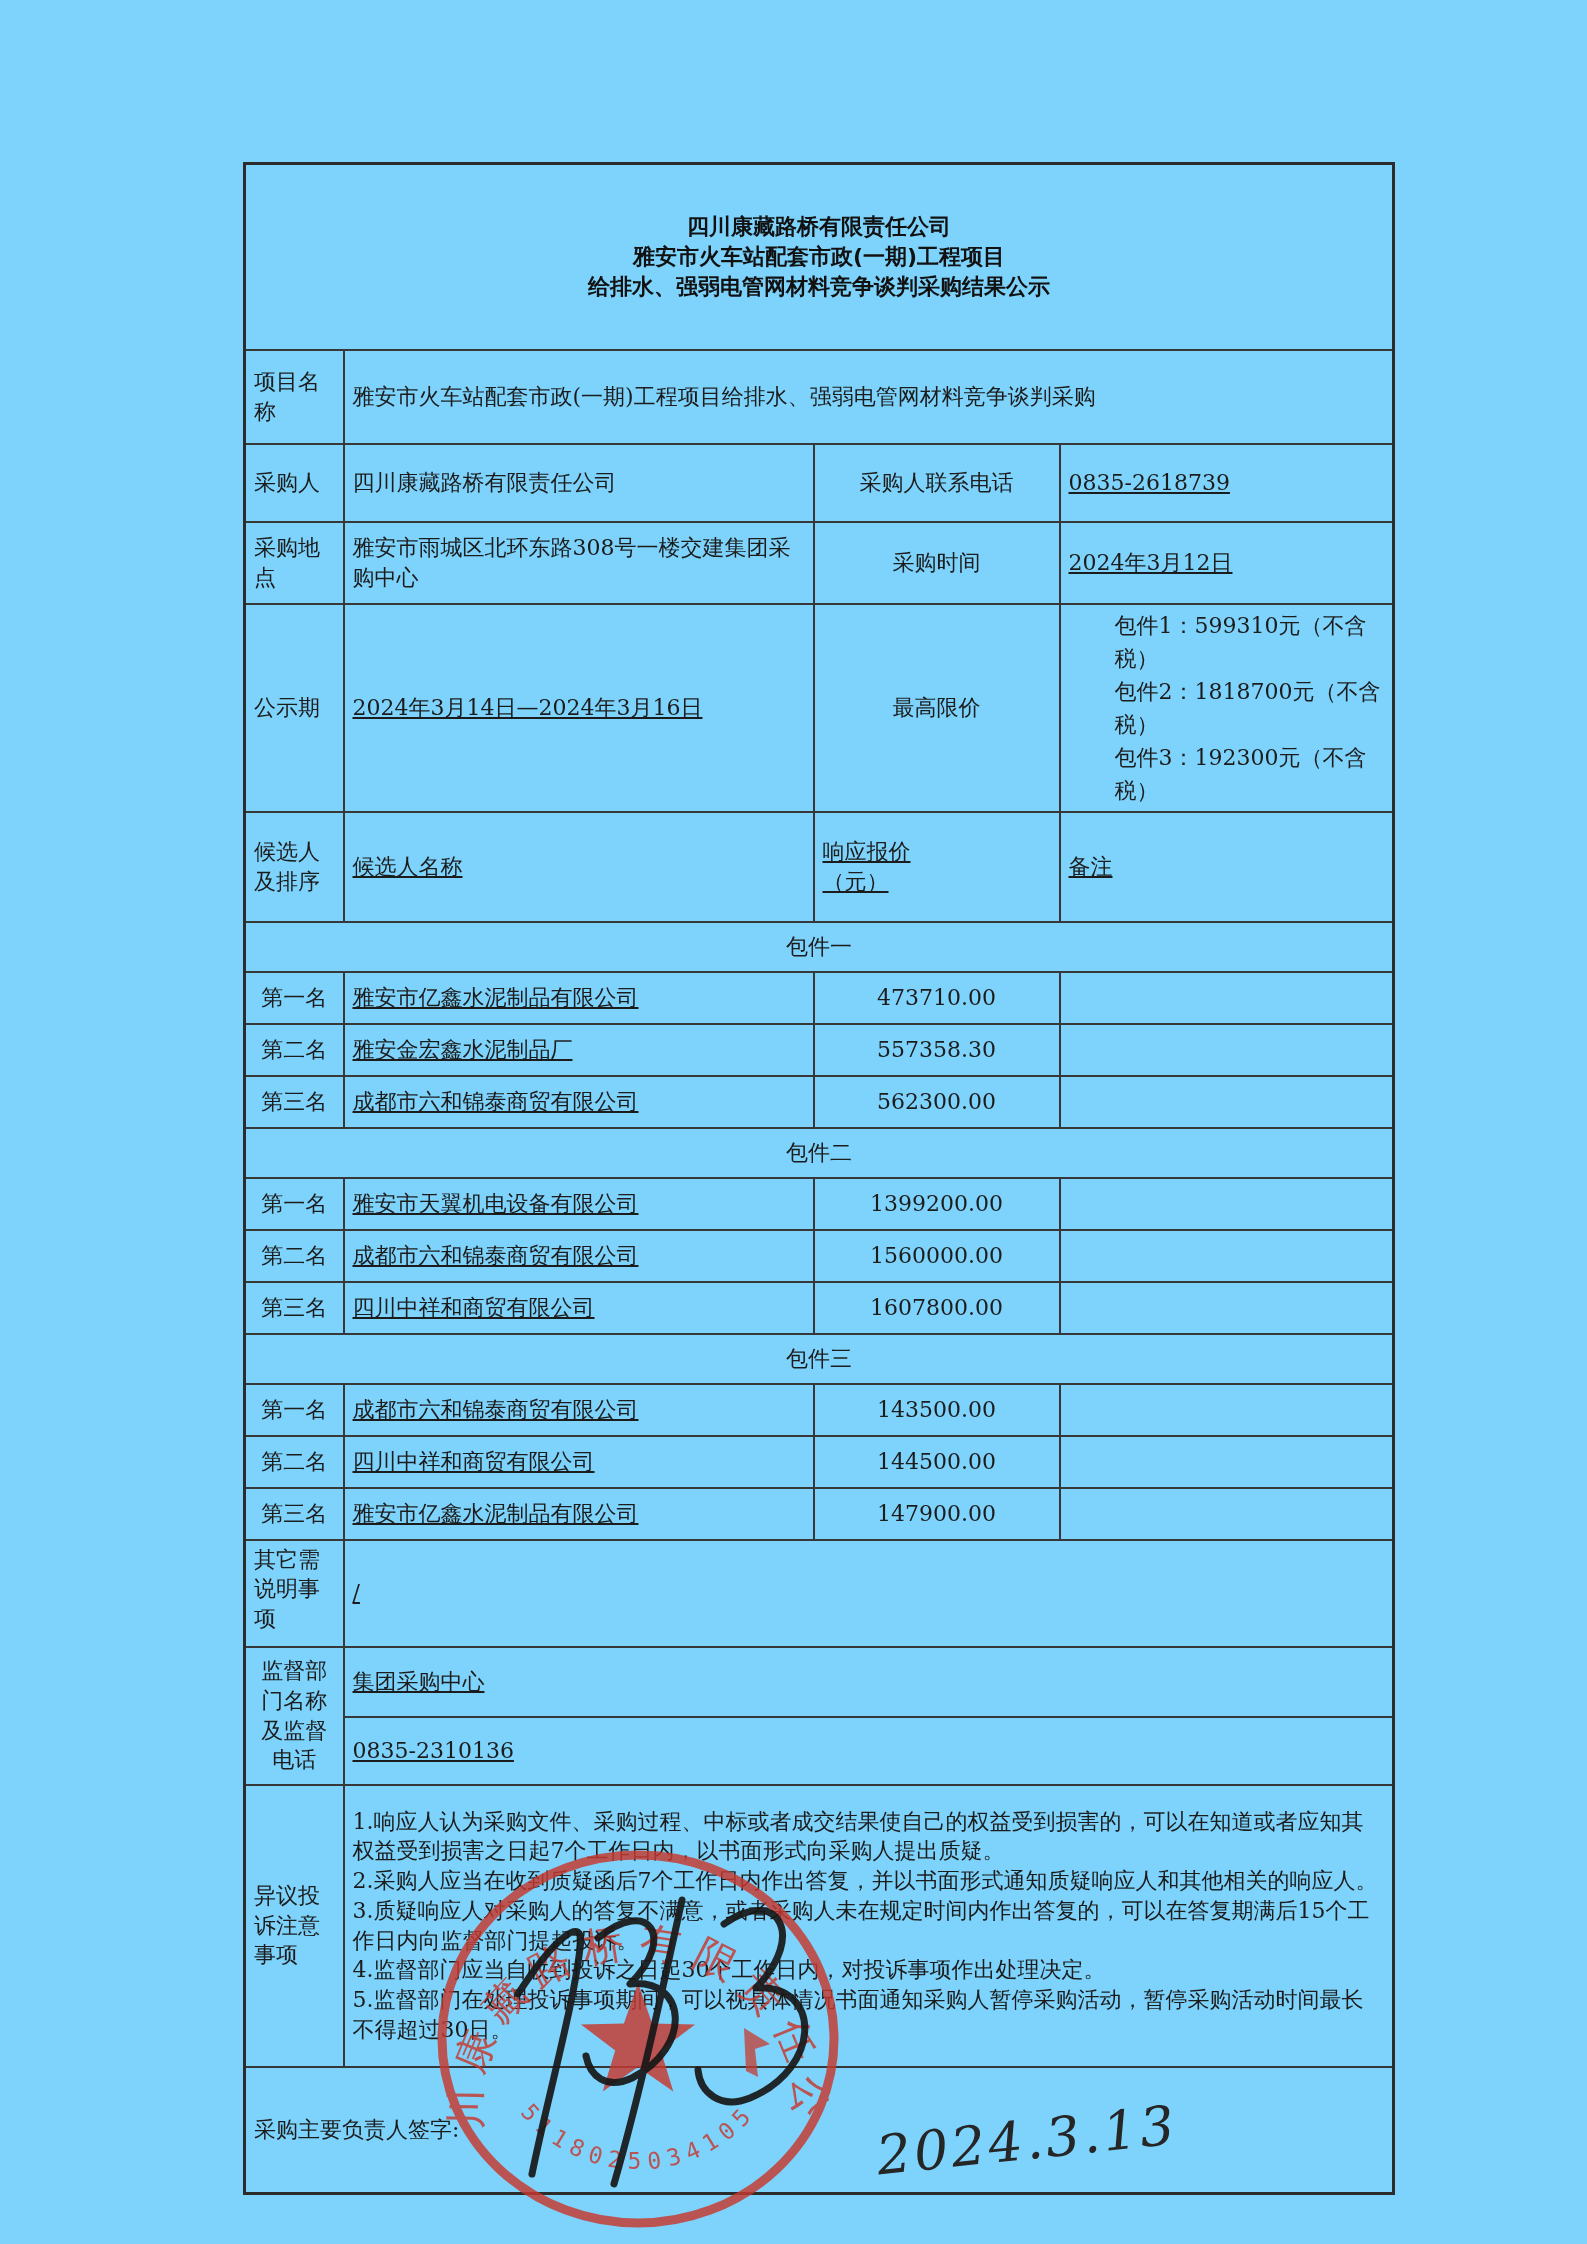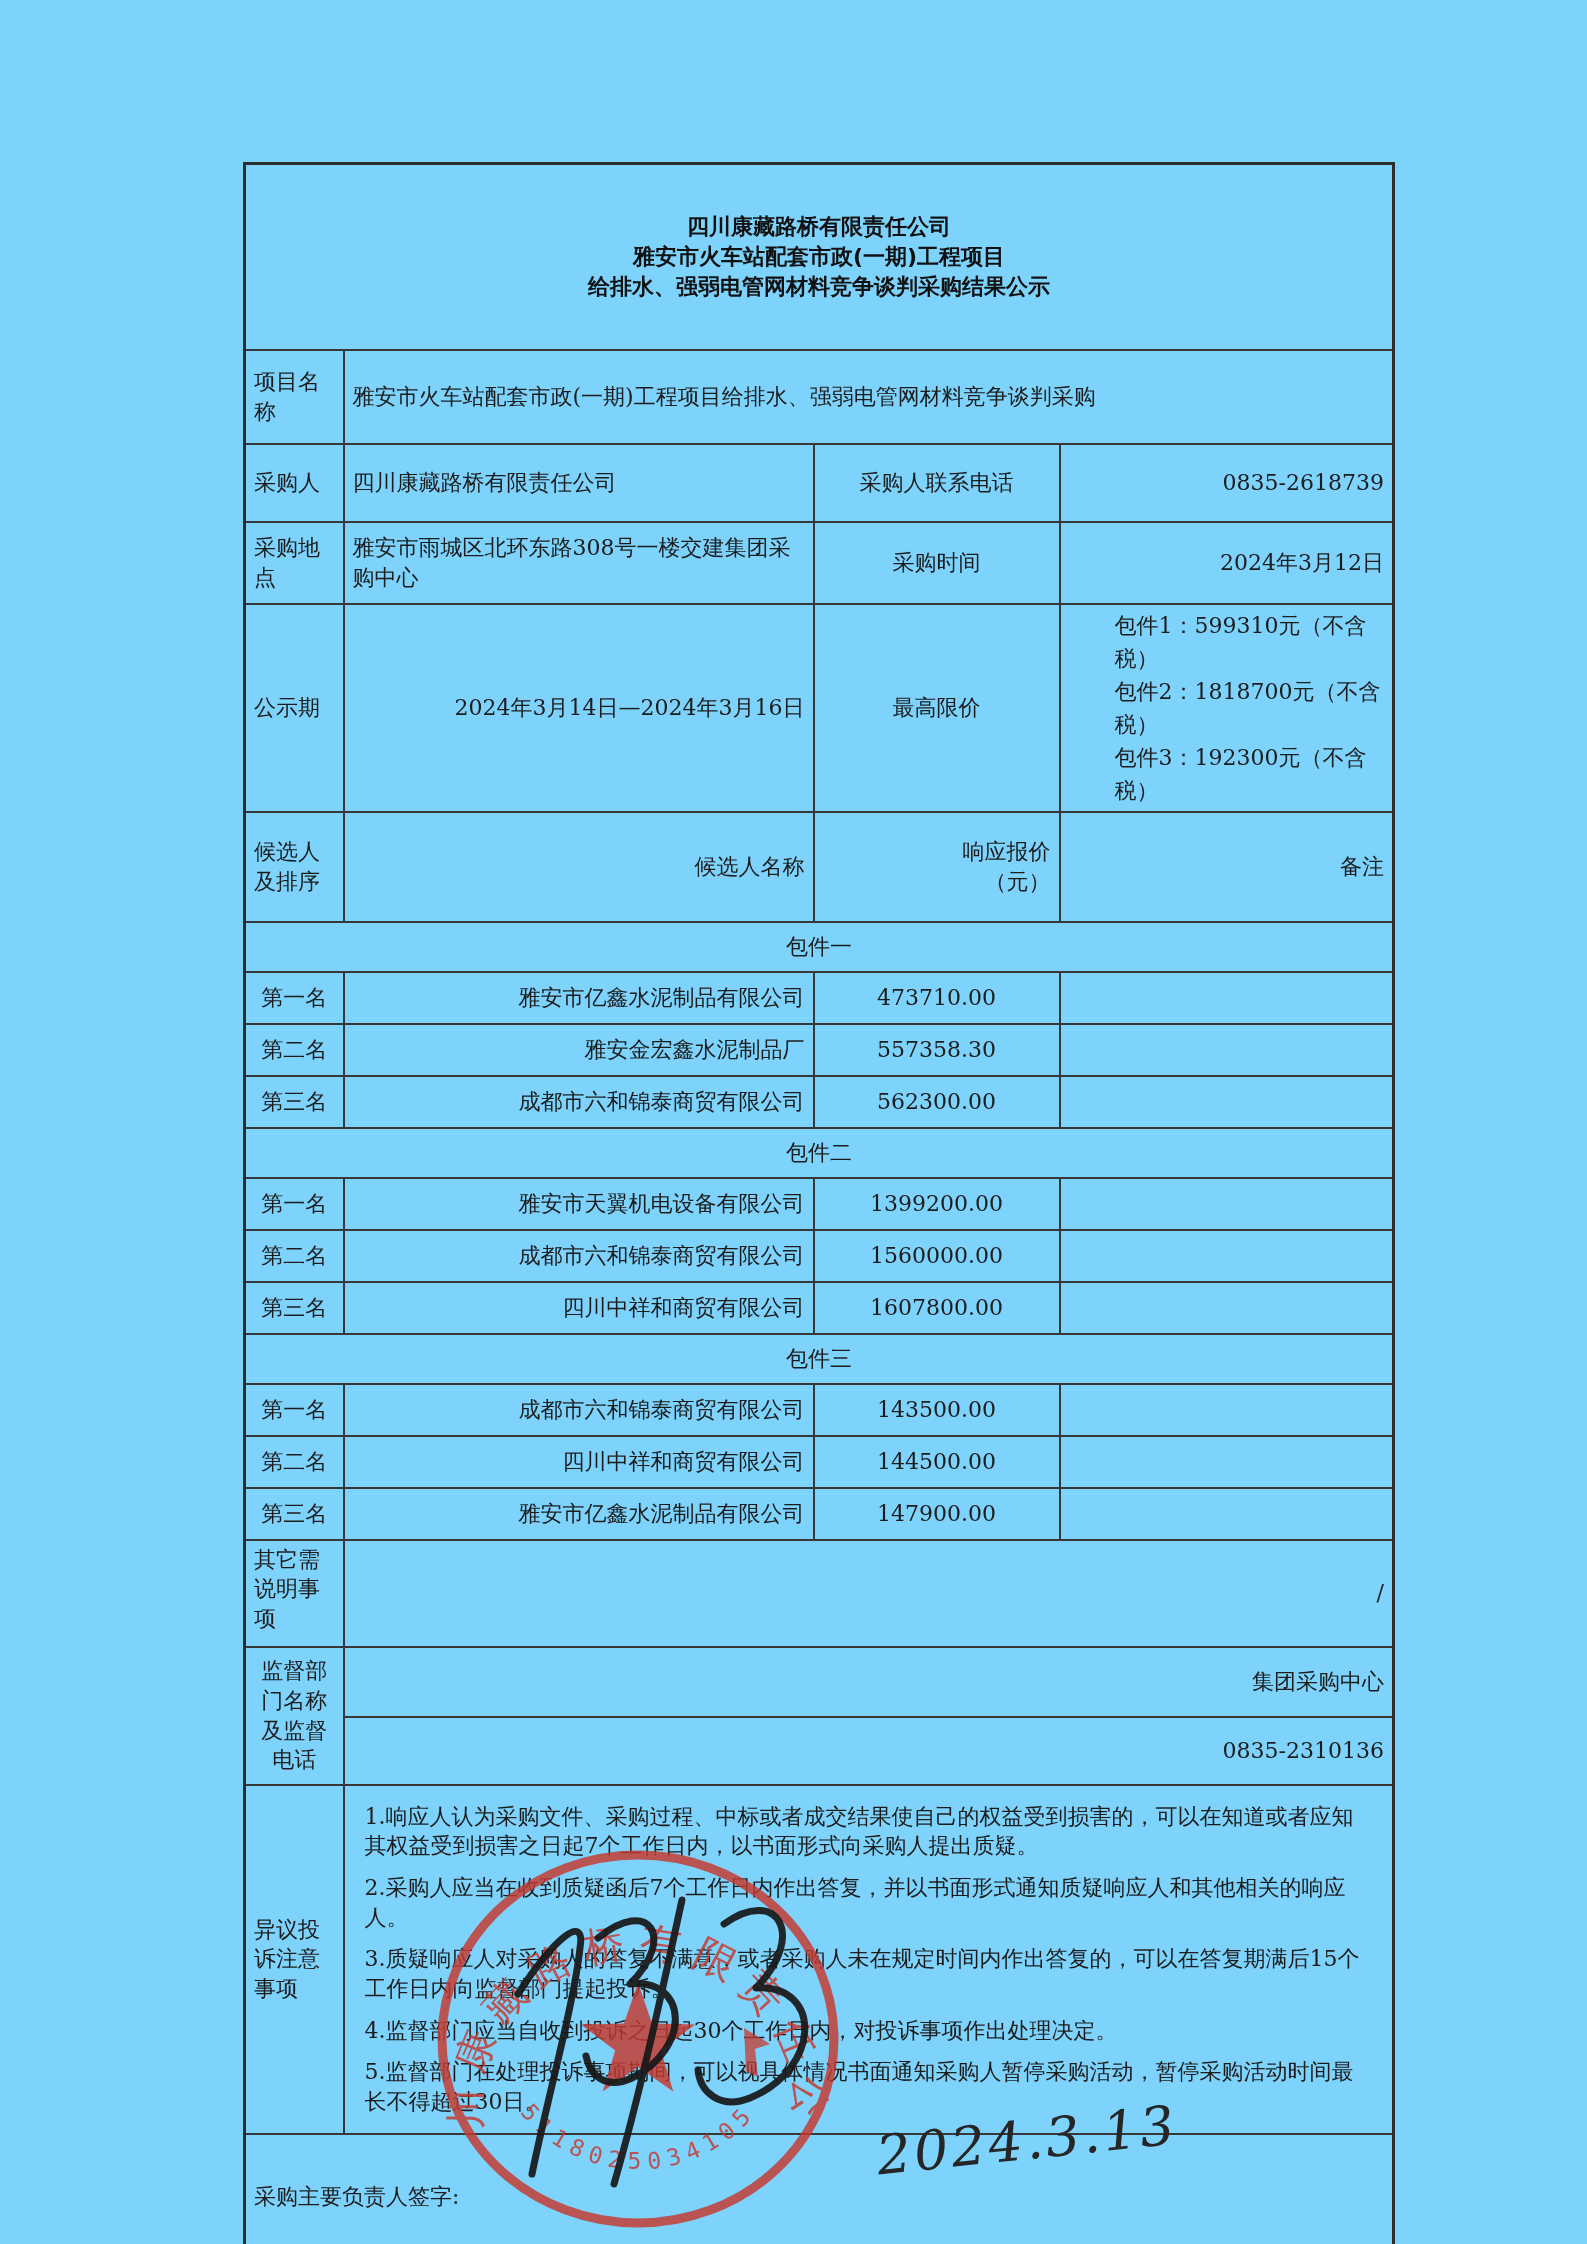--- a/index.html
+++ b/index.html
@@ -30,32 +30,32 @@
   td.title-cell{
     text-align:center;
     font-family:"DejaVu Sans","Liberation Sans",sans-serif;
     font-weight:bold;
     font-size:28px;
     line-height:1.85;
     color:#111;
   }
   td.lbl{text-align:left;}
   td.lbl-c{text-align:center;}
-  td.val-c{text-align:right;}
+  td.val-c{text-align:left;text-decoration:underline;}
   td.val-l{text-align:left;}
   td.band{text-align:center;}
   td.rank{text-align:center;}
   td.price{text-align:center;font-family:"DejaVu Serif","Liberation Serif",serif;border-radius:7px;}
   td.note-cell{background:transparent;}
   .two-line span{display:block;}
   .limit-lines span{display:block;text-align:left;padding-left:46px;line-height:1.5;}
   td.objection-text{
     font-size:21px;line-height:1.5;text-align:left;vertical-align:middle;padding:6px 10px;
   }
-  td.objection-text div{margin:12px;}
+  td.objection-text div{margin:0;}
   td.sig-cell{font-size:23px;text-align:left;padding-left:12px;}
   
   .overlay{position:absolute;pointer-events:none;}
   .stamp-wrap{left:426px;top:1842px;width:424px;height:406px;}
   .date-hand{
     left:876px;top:2108px;width:320px;
     font-style:italic;
     font-size:54px;
     color:#262626;
     transform:rotate(-6deg);

